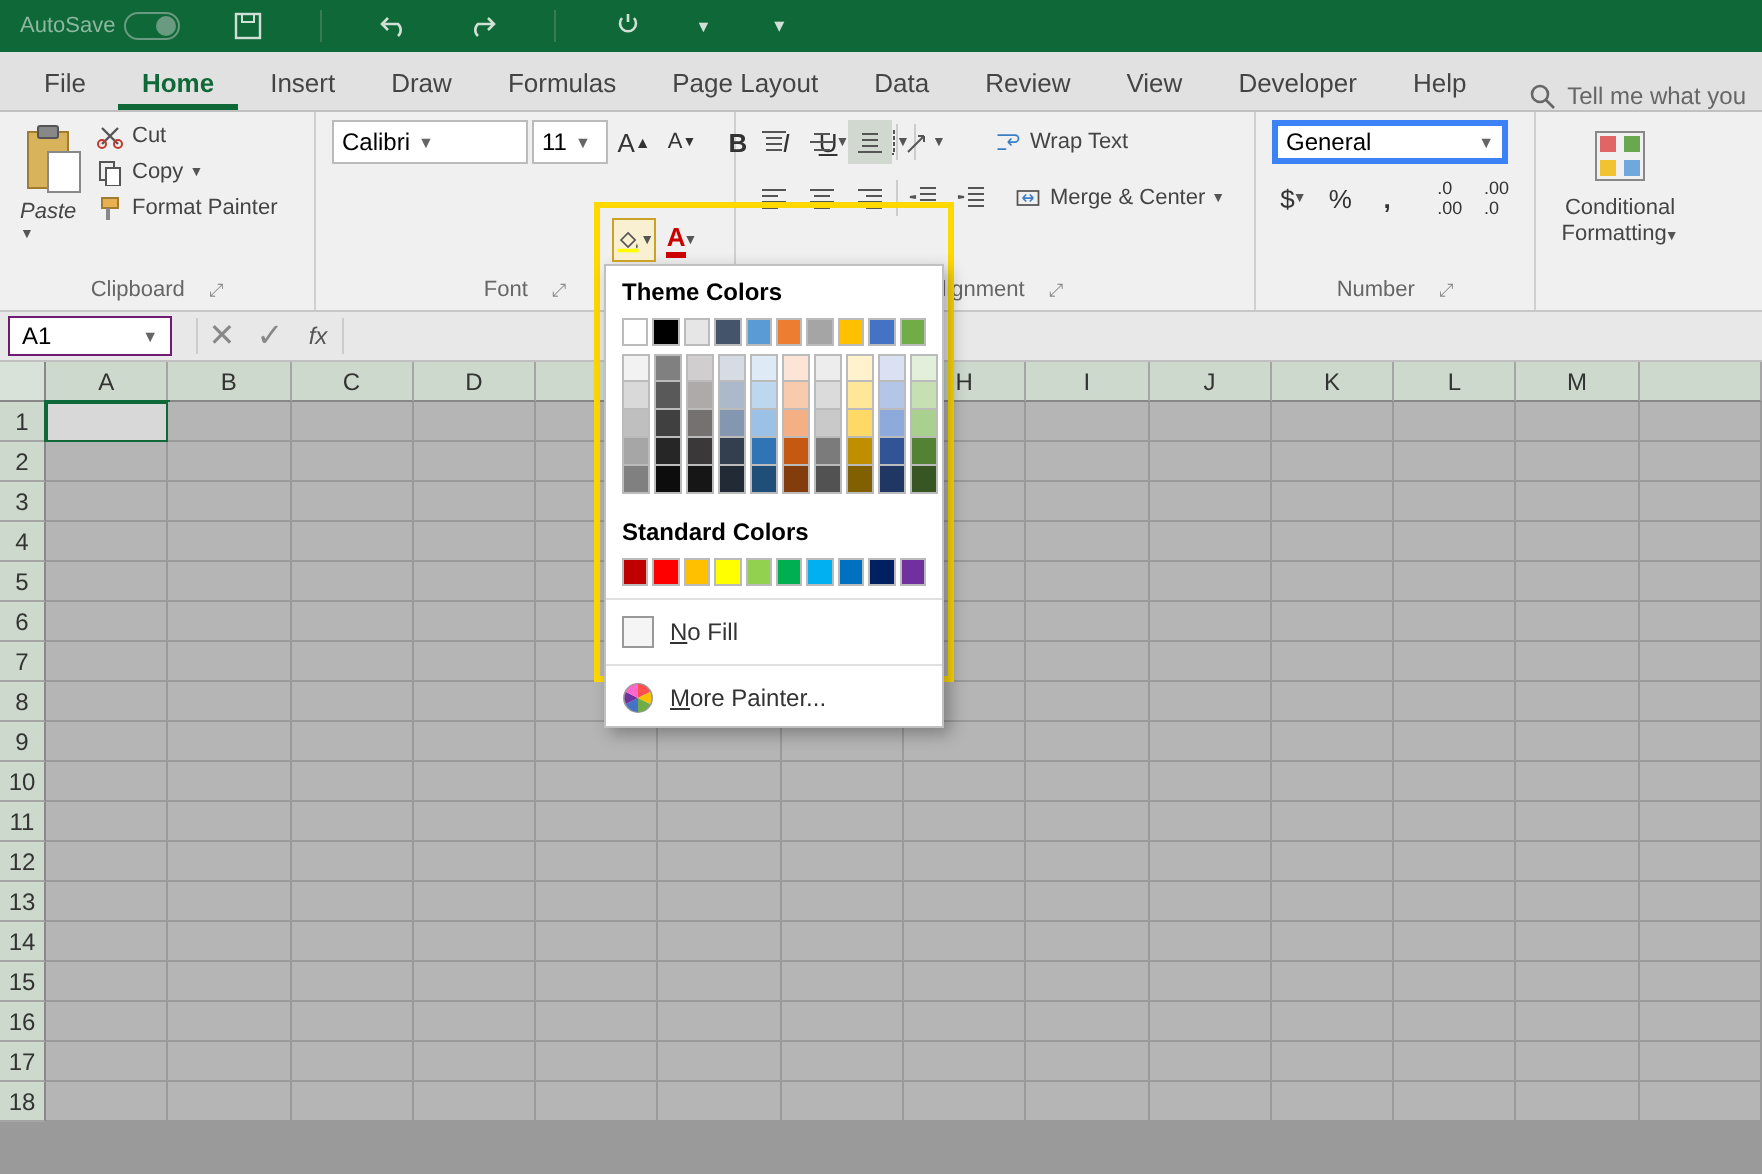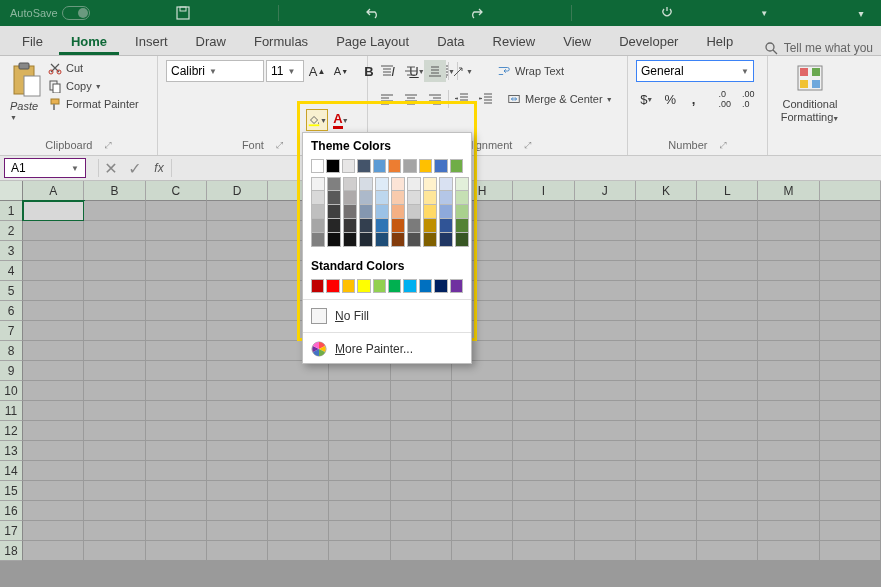--- a/index.html
+++ b/index.html
@@ -1,19 +1,19 @@
 <!DOCTYPE html>
 <html><head>
 <meta charset="utf-8">
 <style>
 * { margin: 0; padding: 0; box-sizing: border-box; font-family: 'Segoe UI', Tahoma, sans-serif; }
 body { background: #9a9a9a; width: 881px; height: 587px; overflow: hidden; position: relative; }
 
 
-.titlebar { background: #0e6837; height: 26px; display: flex; align-items: center; padding: 0 10px; gap: 24px; justify-content: space-between; }
+.titlebar { background: #0e6837; height: 26px; display: flex; align-items: center; padding: 0 10px; gap: 24px; }
 .autosave { color: #8db79f; font-size: 11px; display: flex; align-items: center; gap: 4px; }
 .autosave-toggle { width: 28px; height: 14px; border: 1px solid #6a9a7f; border-radius: 7px; position: relative; }
 .autosave-toggle::after { content: ''; position: absolute; right: 1px; top: 1px; width: 10px; height: 10px; background: #6a9a7f; border-radius: 50%; }
 .titlebar-btn { width: 20px; height: 20px; display: flex; align-items: center; justify-content: center; color: #d0e0d5; }
 .titlebar-sep { width: 1px; height: 16px; background: #3a7a54; margin: 0 2px; }
 .titlebar svg { stroke: #d0e0d5; fill: none; }
 
 
 .tabs { background: #e1e1e1; height: 30px; display: flex; align-items: flex-end; padding-left: 10px; gap: 4px; border-bottom: 1px solid #c0c0c0; }
 .tab { padding: 6px 12px; font-size: 13px; color: #444; cursor: pointer; }
@@ -45,21 +45,21 @@
 .ribbon-btn svg { width: 16px; height: 16px; }
 .font-stack { display: flex; flex-direction: row; gap: 6px; }
 .btn-sep { width: 1px; height: 18px; background: #ccc; }
 .split-arrow { font-size: 7px; color: #555; margin-left: -1px; }
 
 
 .align-stack { display: flex; flex-direction: column; gap: 6px; }
 
 
 .num-stack { display: flex; flex-direction: column; gap: 6px; }
-.num-combo { background: #fff; border: 1px solid #3b82f6; height: 22px; width: 118px; display: flex; align-items: center; padding: 0 4px; font-size: 12px; justify-content: space-between; }
+.num-combo { background: #fff; border: 3px solid #3b82f6; height: 22px; width: 118px; display: flex; align-items: center; padding: 0 4px; font-size: 12px; justify-content: space-between; }
 
 
 .large-btn { display: flex; flex-direction: column; align-items: center; gap: 4px; padding: 2px 4px; }
 .large-btn svg { width: 32px; height: 32px; }
 .large-btn-txt { font-size: 11px; color: #444; text-align: center; line-height: 1.2; }
 
 
 .fbar { background: #e8e8e8; height: 25px; display: flex; align-items: center; border-bottom: 1px solid #c0c0c0; }
 .namebox { background: #fff; border: 1px solid #701a75; width: 82px; height: 20px; display: flex; align-items: center; padding: 0 6px; font-size: 12px; margin-left: 4px; justify-content: space-between; }
 .fbar-btn { width: 24px; height: 20px; display: flex; align-items: center; justify-content: center; color: #888; }

